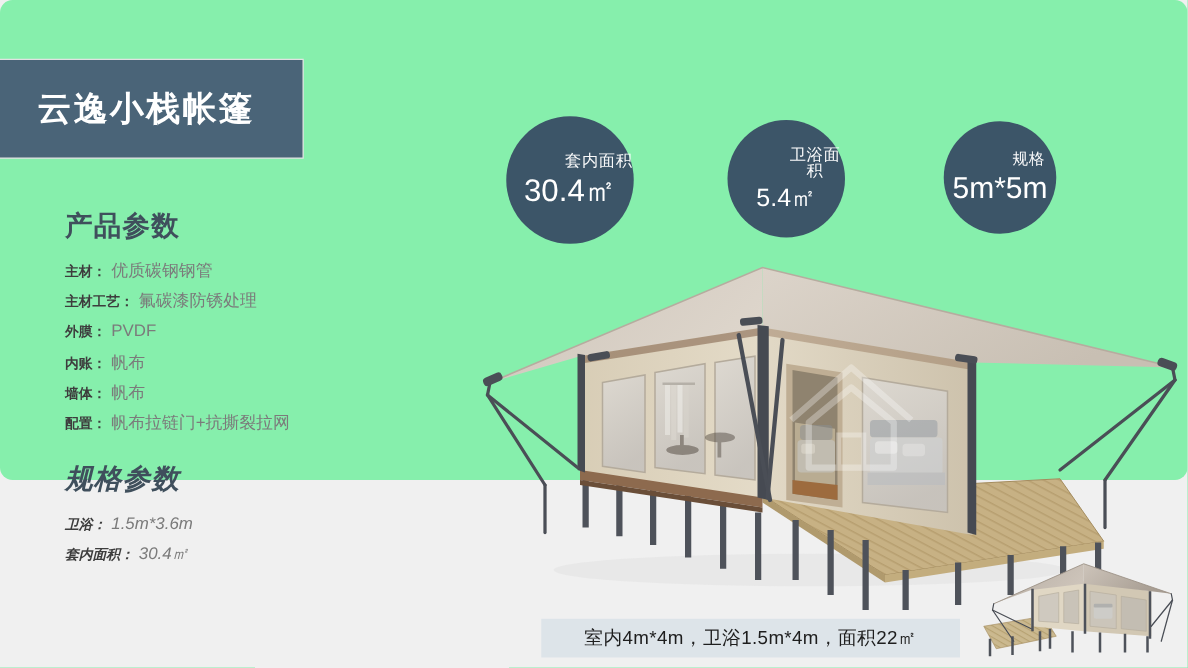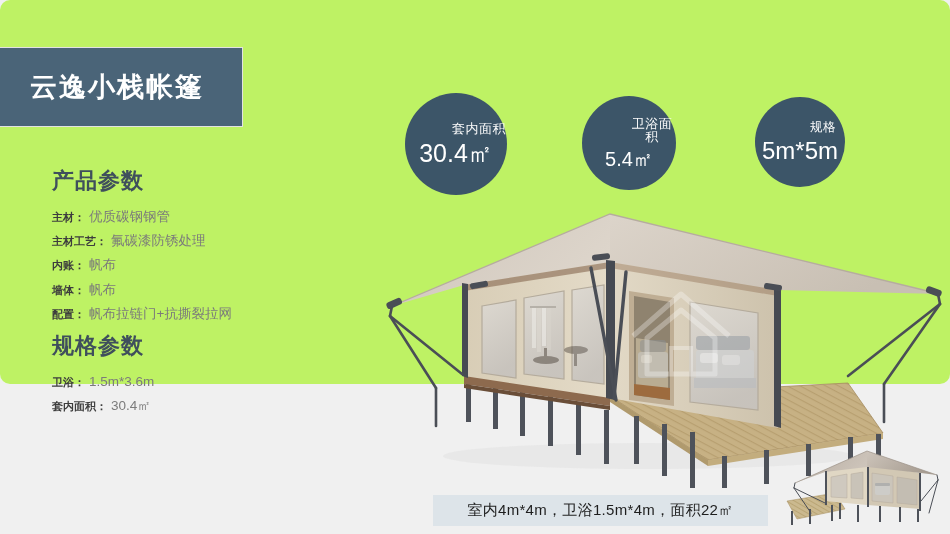--- a/index.html
+++ b/index.html
@@ -12,21 +12,21 @@
     background: #f0f0f0;
     font-family: "Liberation Sans", "DejaVu Sans", sans-serif;
     overflow: hidden;
     position: relative;
   }
 
   #page {
     position: relative;
     width: 950px;
     height: 384px;
-    background: #bef264;
+    background: #86efac;
     border-radius: 10px;
   }
 
   
   .title-banner {
     position: absolute;
     left: 0;
     top: 48px;
     width: 242px;
     height: 78px;
@@ -75,21 +75,22 @@
     color: #3d3d3d;
     font-size: 11px;
     font-weight: bold;
   }
   .spec-value {
     color: #7b7b7b;
     font-size: 13.5px;
     margin-left: 4px;
   }
   .spec-block-2 {
-    margin-top: 9px;
+    margin-top: 22px;
+    font-style: italic;
   }
 
   
   .stat-circles {
     position: absolute;
     left: 405px;
     top: 88px;
     width: 460px;
     height: 112px;
   }
@@ -179,20 +180,24 @@
     <div class="spec-block">
       <h2 class="spec-heading">产品参数</h2>
       <ul class="spec-list">
         <li class="spec-row">
           <span class="spec-label">主材：</span>
           <span class="spec-value">优质碳钢钢管</span>
         </li>
         <li class="spec-row">
           <span class="spec-label">主材工艺：</span>
           <span class="spec-value">氟碳漆防锈处理</span>
+        </li>
+        <li class="spec-row">
+          <span class="spec-label">外膜：</span>
+          <span class="spec-value">PVDF</span>
         </li>
         <li class="spec-row">
           <span class="spec-label">内账：</span>
           <span class="spec-value">帆布</span>
         </li>
         <li class="spec-row">
           <span class="spec-label">墙体：</span>
           <span class="spec-value">帆布</span>
         </li>
         <li class="spec-row">

